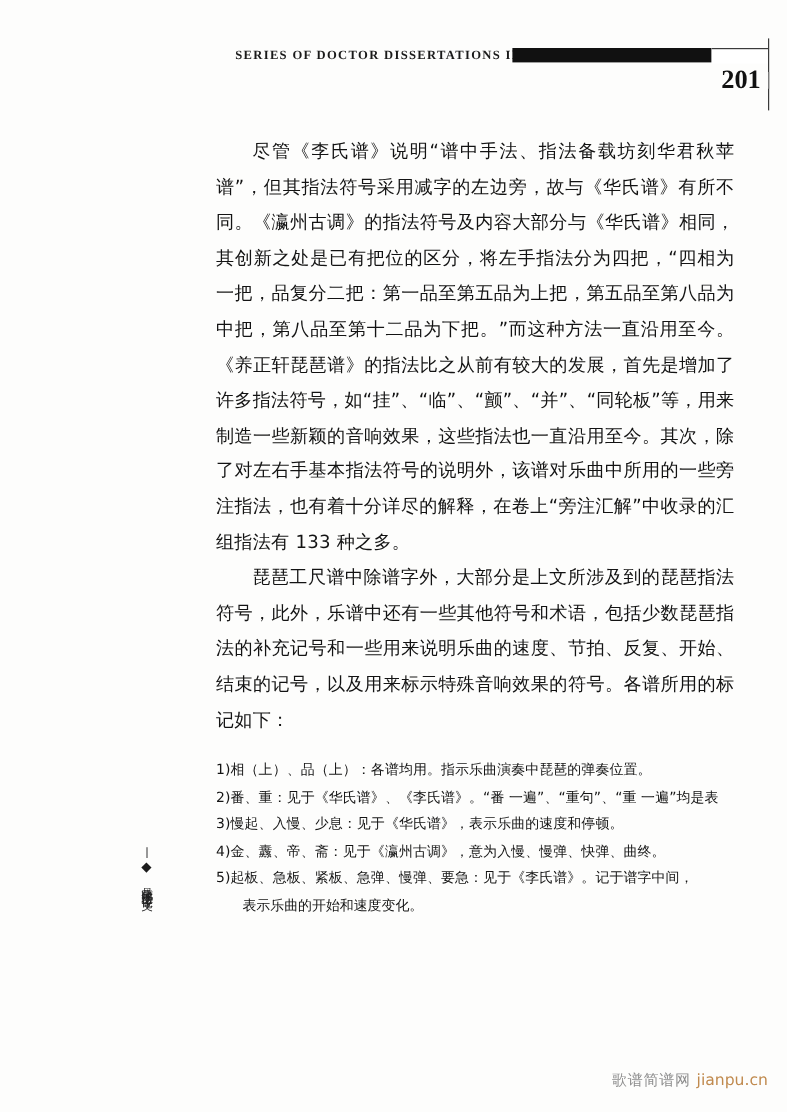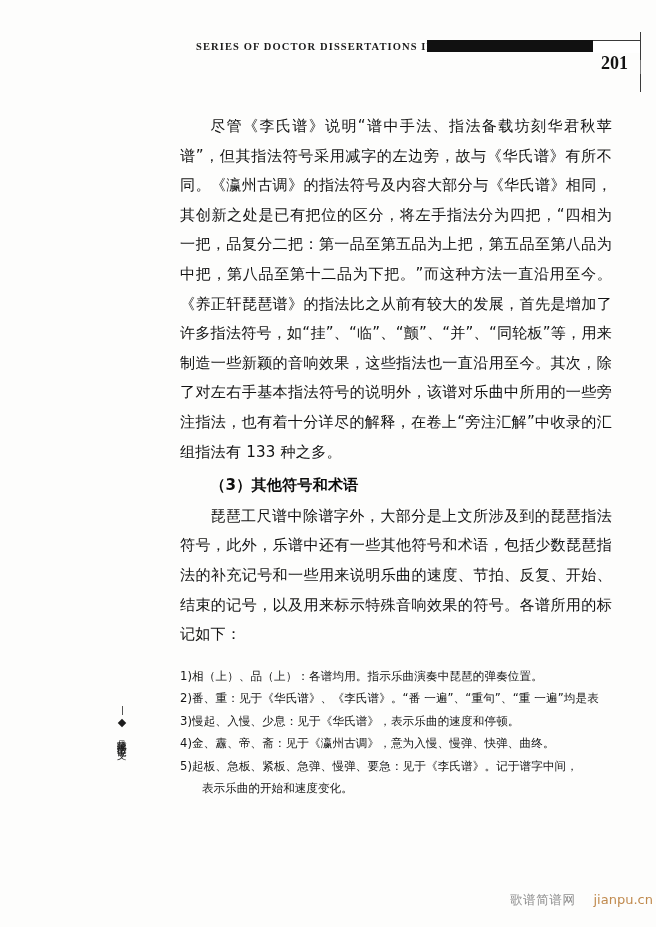--- a/index.html
+++ b/index.html
@@ -61,21 +61,21 @@
     top: 58px;
     font-size: 11px;
     color: #141414;
     white-space: nowrap;
     letter-spacing: .4px;
   }
   .hdr-pageno {
     position: absolute;
     left: 601px;
     top: 53px;
-    font-size: 18px;
+    font-size: 22px;
     font-weight: bold;
     color: #111111;
     font-family: "Liberation Serif", "DejaVu Serif", serif;
   }
   .hdr-tick {
     position: absolute;
     left: 640px;
     top: 60px;
     width: 1px;
     height: 14px;
@@ -165,21 +165,21 @@
     margin: 0 auto;
   }
 
   
   .watermark {
     position: absolute;
     left: 510px;
     top: 892px;
     display: flex;
     align-items: baseline;
-    gap: 18px;
+    gap: 5px;
   }
   .wm-cn {
     font-size: 12.5px;
     color: #8d8d8d;
     letter-spacing: .6px;
   }
   .wm-en {
     font-size: 13px;
     color: #c08a4e;
     font-family: "DejaVu Sans", "Liberation Sans", sans-serif;
@@ -194,21 +194,20 @@
   <div class="hdr-series">SERIES OF DOCTOR DISSERTATIONS IN MUSIC</div>
   <div class="hdr-blackbar"></div>
   <div class="hdr-greybar"></div>
   <div class="hdr-pageno">201</div>
   <div class="hdr-tick"></div>
 
   <div class="body-col">
 
     <p class="para">尽管《李氏谱》说明“谱中手法、指法备载坊刻华君秋苹谱”，但其指法符号采用减字的左边旁，故与《华氏谱》有所不同。《瀛州古调》的指法符号及内容大部分与《华氏谱》相同，其创新之处是已有把位的区分，将左手指法分为四把，“四相为一把，品复分二把：第一品至第五品为上把，第五品至第八品为中把，第八品至第十二品为下把。”而这种方法一直沿用至今。《养正轩琵琶谱》的指法比之从前有较大的发展，首先是增加了许多指法符号，如“挂”、“临”、“颤”、“并”、“同轮板”等，用来制造一些新颖的音响效果，这些指法也一直沿用至今。其次，除了对左右手基本指法符号的说明外，该谱对乐曲中所用的一些旁注指法，也有着十分详尽的解释，在卷上“旁注汇解”中收录的汇组指法有 133 种之多。</p>
 
-    <h3 class="sub-head">（3）其他符号和术语</h3>
 
     <p class="para">琵琶工尺谱中除谱字外，大部分是上文所涉及到的琵琶指法符号，此外，乐谱中还有一些其他符号和术语，包括少数琵琶指法的补充记号和一些用来说明乐曲的速度、节拍、反复、开始、结束的记号，以及用来标示特殊音响效果的符号。各谱所用的标记如下：</p>
 
     <div class="list-block">
 
       <div class="li-row">
         <span class="li-num">1)</span>
         <span class="li-txt">相（上）、品（上）：各谱均用。指示乐曲演奏中琵琶的弹奏位置。</span>
       </div>
 

